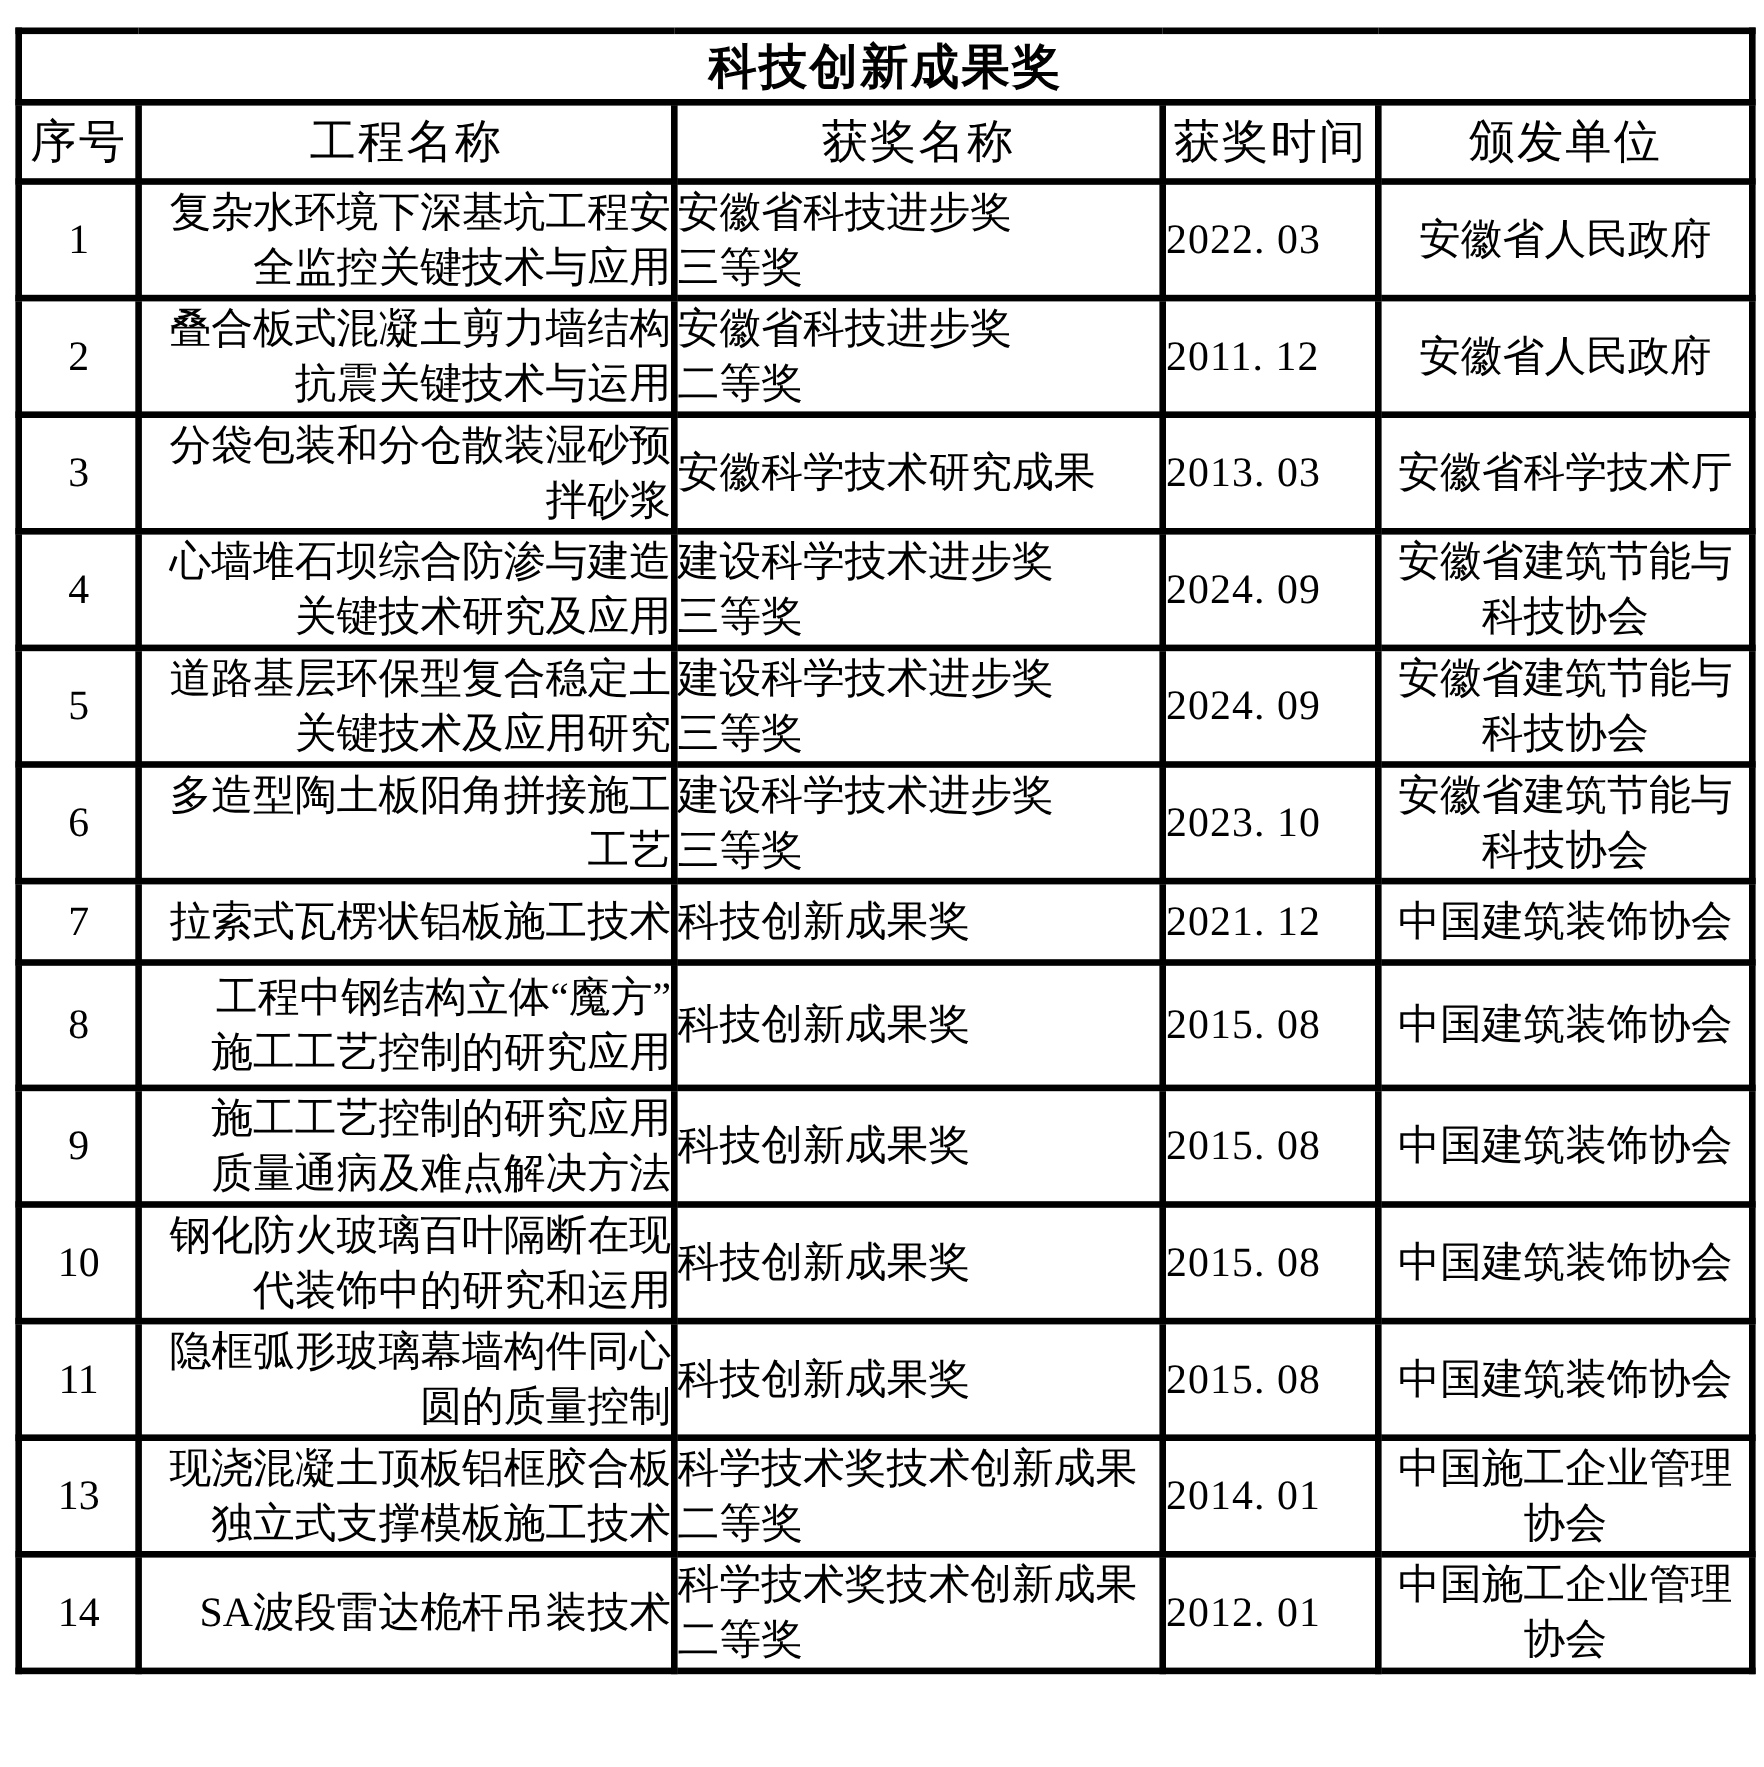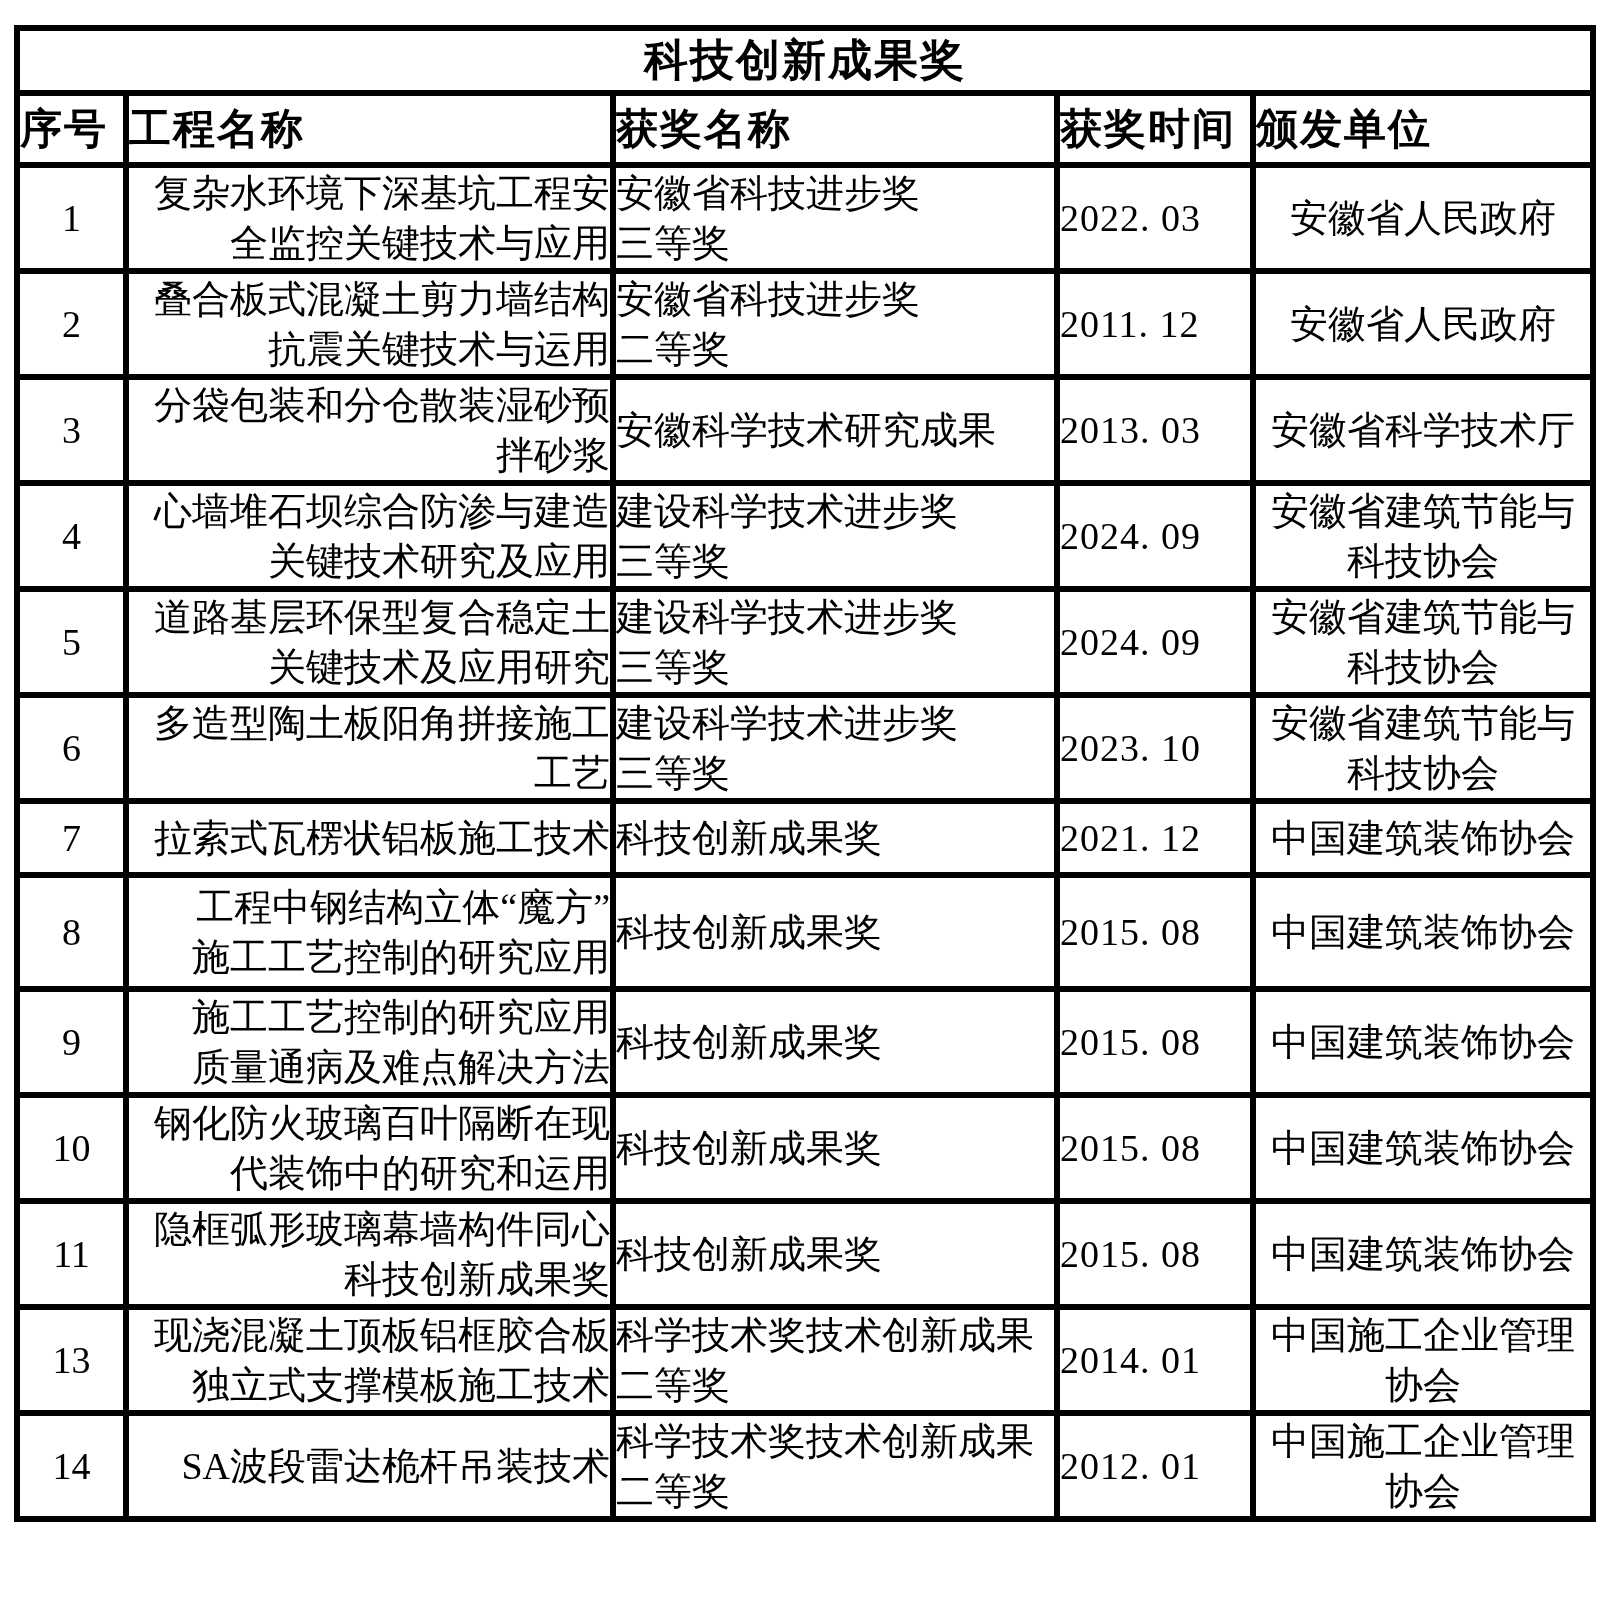--- a/index.html
+++ b/index.html
@@ -32,22 +32,22 @@
   .title-cell {
     height: 56px;
     font-size: 44px;
     font-weight: bold;
     text-align: center;
     letter-spacing: 2px;
   }
   .head-cell {
     height: 66px;
     font-size: 42px;
-    font-weight: bold;
-    text-align: left;
+    font-weight: normal;
+    text-align: center;
     letter-spacing: 2px;
   }
   .awards tbody td {
     font-size: 38px;
     line-height: 50px;
   }
   .awards tbody tr { height: 96px; }
   .awards tbody tr:nth-child(7) { height: 74px; }
   .awards tbody tr:nth-child(8) { height: 114px; }
   .c-no {
@@ -178,21 +178,21 @@
         <td class="c-no">10</td>
         <td class="c-project">钢化防火玻璃百叶隔断在现
 代装饰中的研究和运用</td>
         <td class="c-award">科技创新成果奖</td>
         <td class="c-time">2015. 08</td>
         <td class="c-issuer">中国建筑装饰协会</td>
       </tr>
       <tr>
         <td class="c-no">11</td>
         <td class="c-project">隐框弧形玻璃幕墙构件同心
-科技创新成果奖</td>
+圆的质量控制</td>
         <td class="c-award">科技创新成果奖</td>
         <td class="c-time">2015. 08</td>
         <td class="c-issuer">中国建筑装饰协会</td>
       </tr>
       <tr>
         <td class="c-no">13</td>
         <td class="c-project">现浇混凝土顶板铝框胶合板
 独立式支撑模板施工技术</td>
         <td class="c-award">科学技术奖技术创新成果
 二等奖</td>

